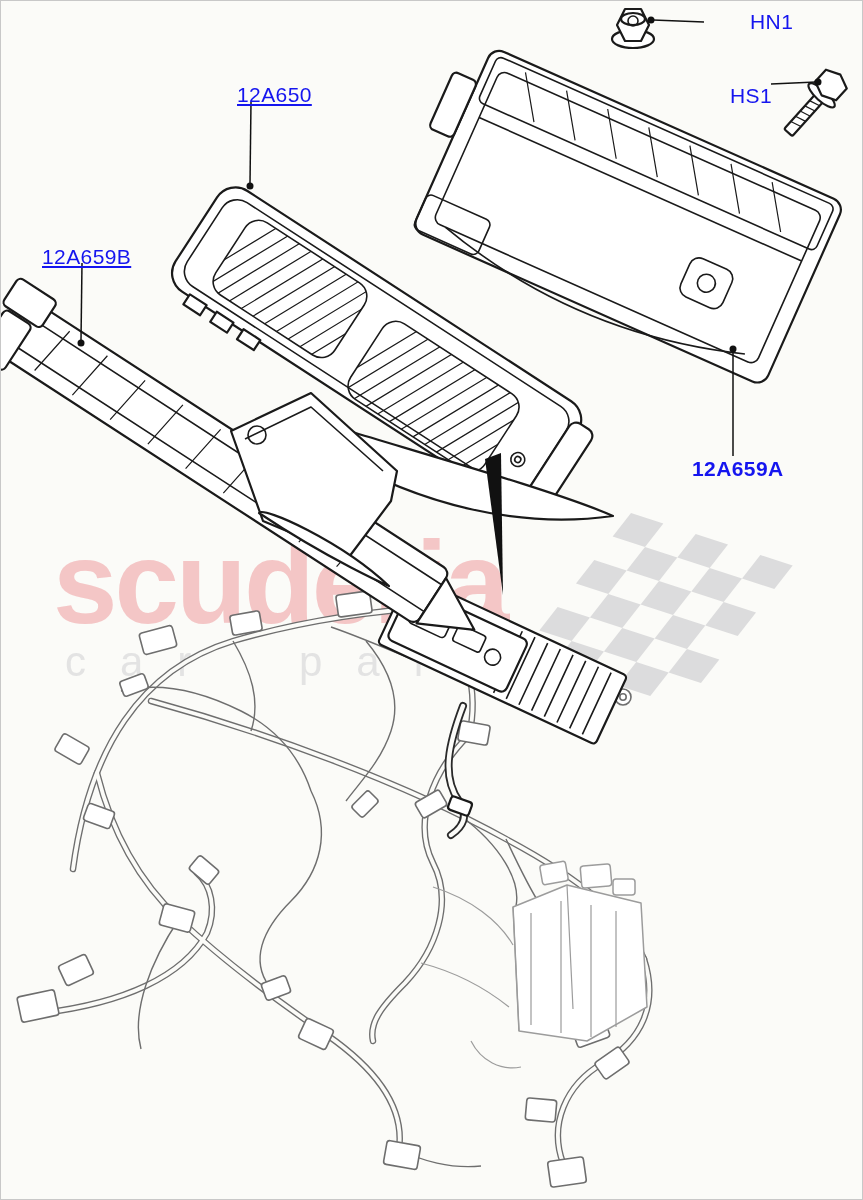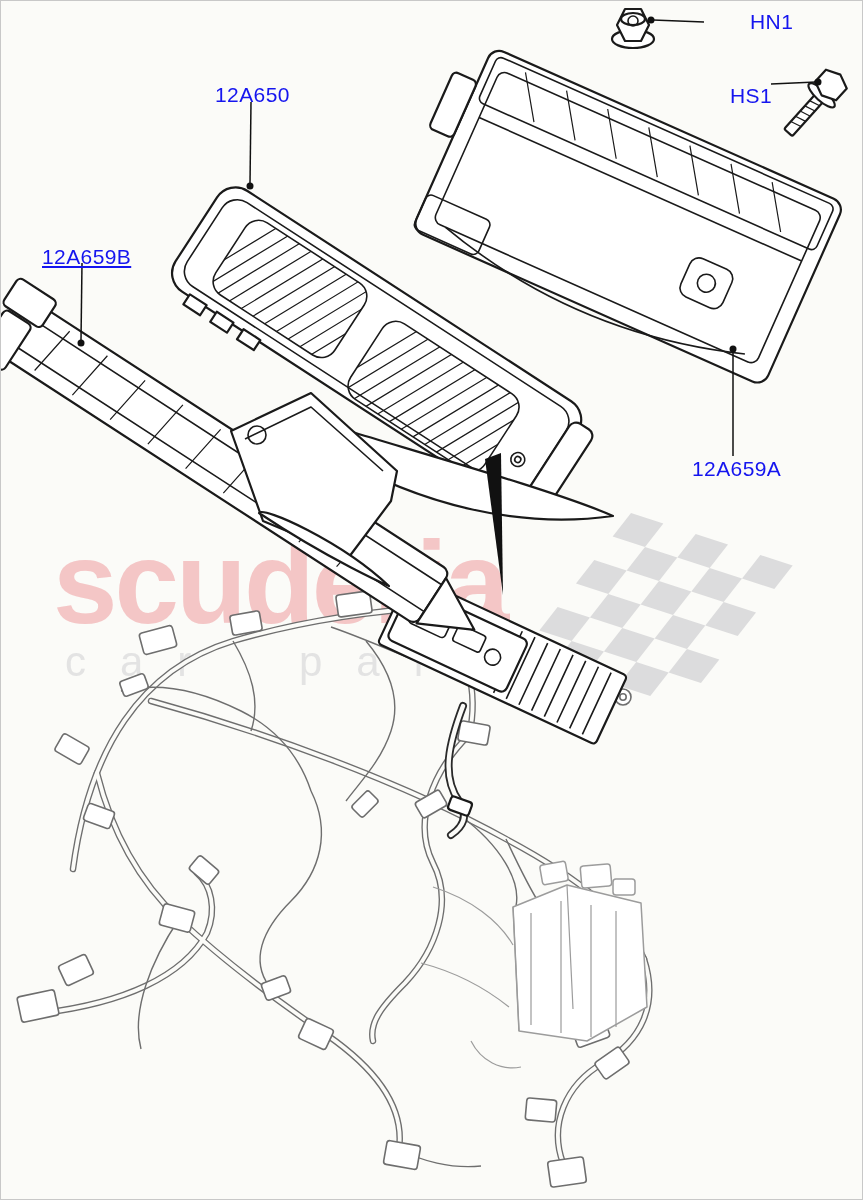--- a/index.html
+++ b/index.html
@@ -10,23 +10,23 @@
   html,body{margin:0;padding:0;background:#fff;}
   .stage{position:relative;width:863px;height:1200px;background:var(--c-background);
          border:1px solid var(--c-border);box-sizing:border-box;overflow:hidden;
          font-family:"Liberation Sans",sans-serif;}
   .wm-brand{position:absolute;left:52px;top:524px;font-size:116px;font-weight:bold;
             letter-spacing:-3px;line-height:1;color:var(--c-brand);user-select:none;}
   .wm-tagline{position:absolute;left:64px;top:640px;font-size:42px;line-height:1;
               color:var(--c-tagline);letter-spacing:34px;word-spacing:28px;user-select:none;}
   .dwg{position:absolute;left:0;top:0;}
   .plabel{position:absolute;color:var(--c-label);font-size:21px;line-height:1;letter-spacing:0.4px;cursor:pointer;}
-  .lbl-ecm{left:214px;top:83px;}
+  .lbl-ecm{left:236px;top:83px;text-decoration:underline;}
   .lbl-bracket-b{left:41px;top:245px;text-decoration:underline;}
-  .lbl-bracket-a{left:691px;top:457px;}
+  .lbl-bracket-a{left:691px;top:457px;font-weight:bold;}
   .lbl-nut{left:705px;top:10px;margin-left:44px;}
   .lbl-screw{left:729px;top:84px;}
   
   .inkf{fill:#fff;stroke:var(--c-line);stroke-width:2.2;stroke-linejoin:round;}
   .ink{fill:none;stroke:var(--c-line);stroke-width:1.6;stroke-linejoin:round;}
   .hatch{stroke:var(--c-line);stroke-width:1.2;}
   .leader{stroke:#111;stroke-width:1.5;fill:none;}
   .dot{fill:#111;}
   .tube-o{fill:none;stroke:var(--c-harness);stroke-width:6.5;stroke-linecap:round;}
   .tube-i{fill:none;stroke:var(--c-background);stroke-width:3.8;stroke-linecap:round;}

